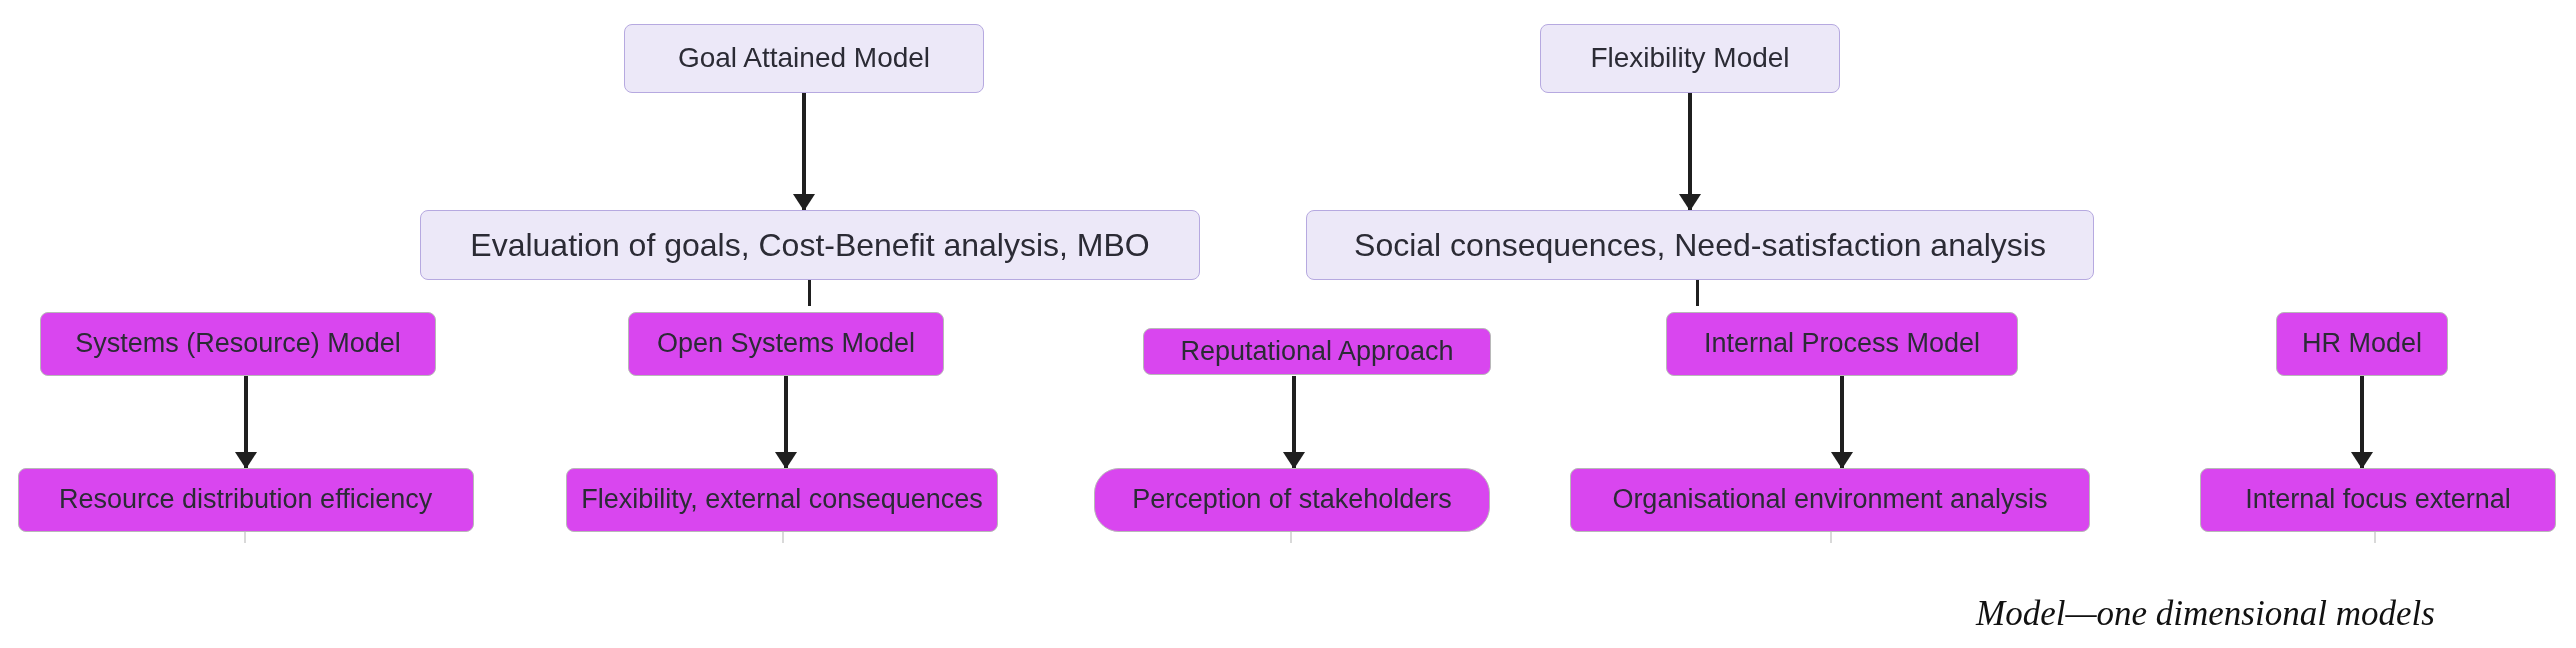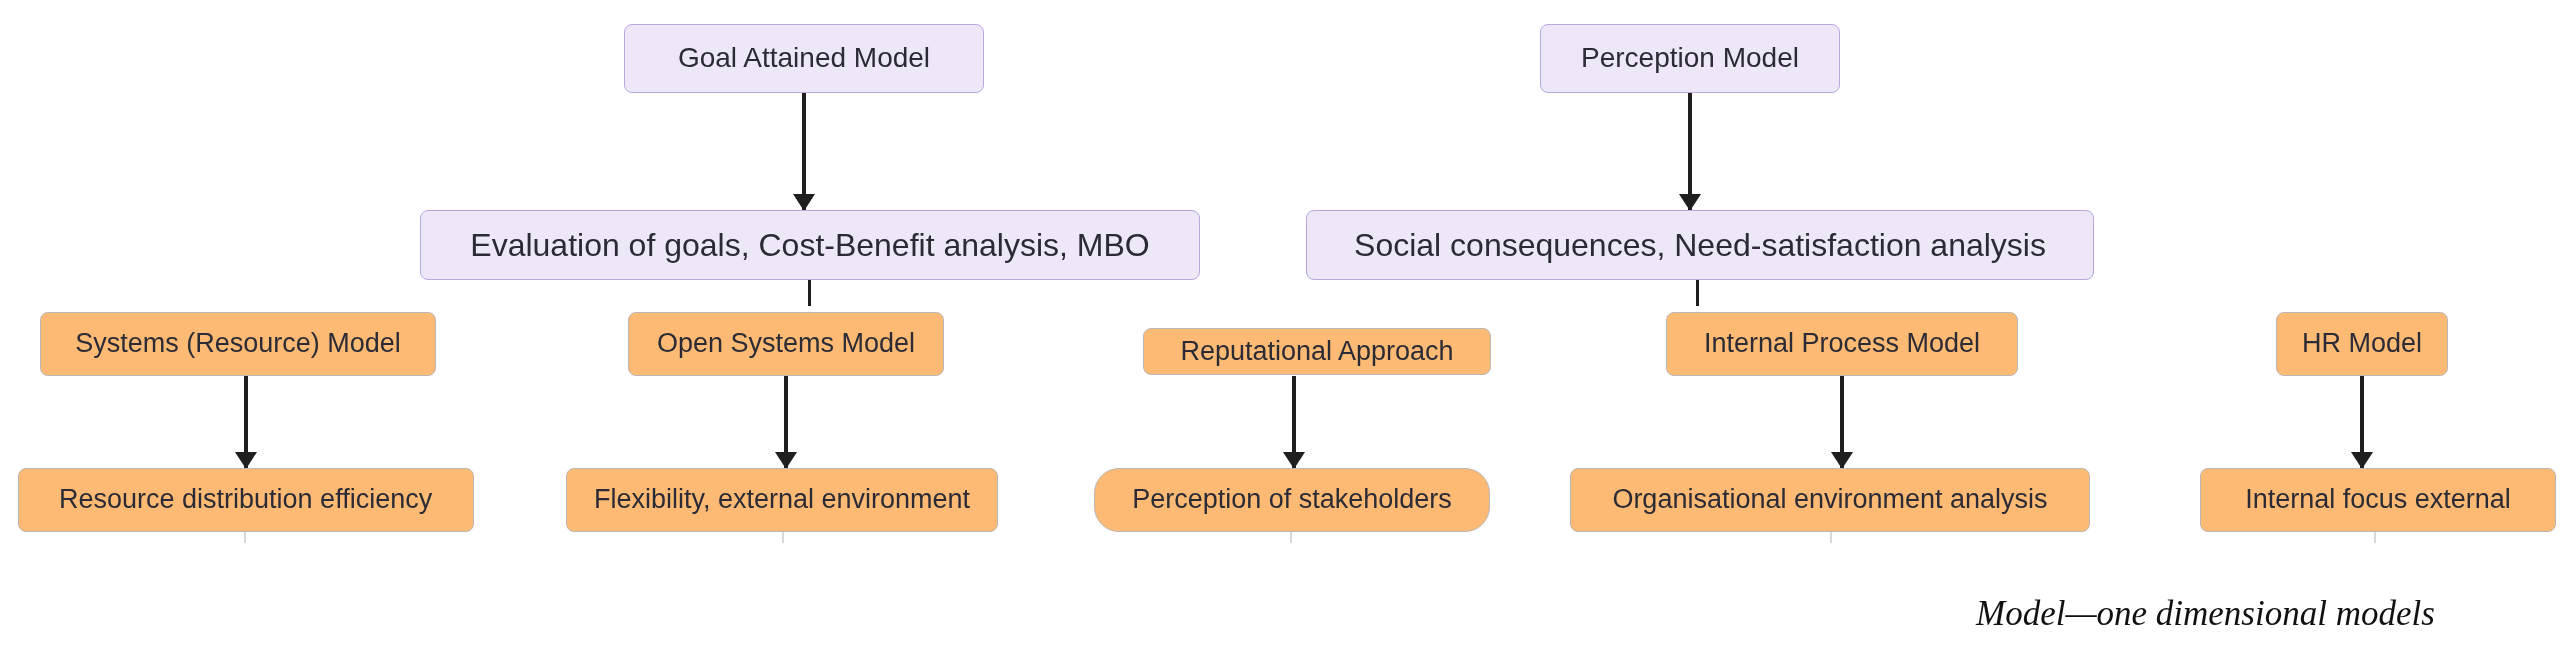--- a/index.html
+++ b/index.html
@@ -33,21 +33,21 @@
     z-index: 3;
   }
 
   .node.purple {
     background: #ece8f8;
     border-color: #b6a9e0;
     color: #2b2b35;
   }
 
   .node.grey {
-    background: #fdba74;
+    background: #d946ef;
     border-color: #b8b8b8;
     color: #2b2b35;
   }
 
   .node-label {
     display: block;
     padding: 0 17.6px;
   }
 
   
@@ -110,21 +110,21 @@
 </head>
 <body>
 
 <div id="canvas">
 
   <div class="node purple r1" style="left:624px; top:24px; width:360px; height:69px;">
     <span class="node-label">Goal Attained Model</span>
   </div>
 
   <div class="node purple r1" style="left:1540px; top:24px; width:300px; height:69px;">
-    <span class="node-label">Perception Model</span>
+    <span class="node-label">Flexibility Model</span>
   </div>
 
   <div class="conn" style="left:780px; top:93px; width:48px; height:117px;">
     <div class="stem"></div>
     <div class="head"></div>
   </div>
 
   <div class="conn" style="left:1666px; top:93px; width:48px; height:117px;">
     <div class="stem"></div>
     <div class="head"></div>
@@ -184,21 +184,21 @@
   <div class="conn" style="left:2338px; top:376px; width:48px; height:92px;">
     <div class="stem"></div>
     <div class="head"></div>
   </div>
 
   <div class="node grey r4" style="left:17.6px; top:468px; width:456px; height:64px;">
     <span class="node-label">Resource distribution efficiency</span>
   </div>
 
   <div class="node grey r4" style="left:566px; top:468px; width:432px; height:64px;">
-    <span class="node-label">Flexibility, external environment</span>
+    <span class="node-label">Flexibility, external consequences</span>
   </div>
 
   <div class="node grey r4" style="left:1094px; top:468px; width:396px; height:64px;border-radius:25px;">
     <span class="node-label">Perception of stakeholders</span>
   </div>
 
   <div class="node grey r4" style="left:1570px; top:468px; width:520px; height:64px;">
     <span class="node-label">Organisational environment analysis</span>
   </div>
 

